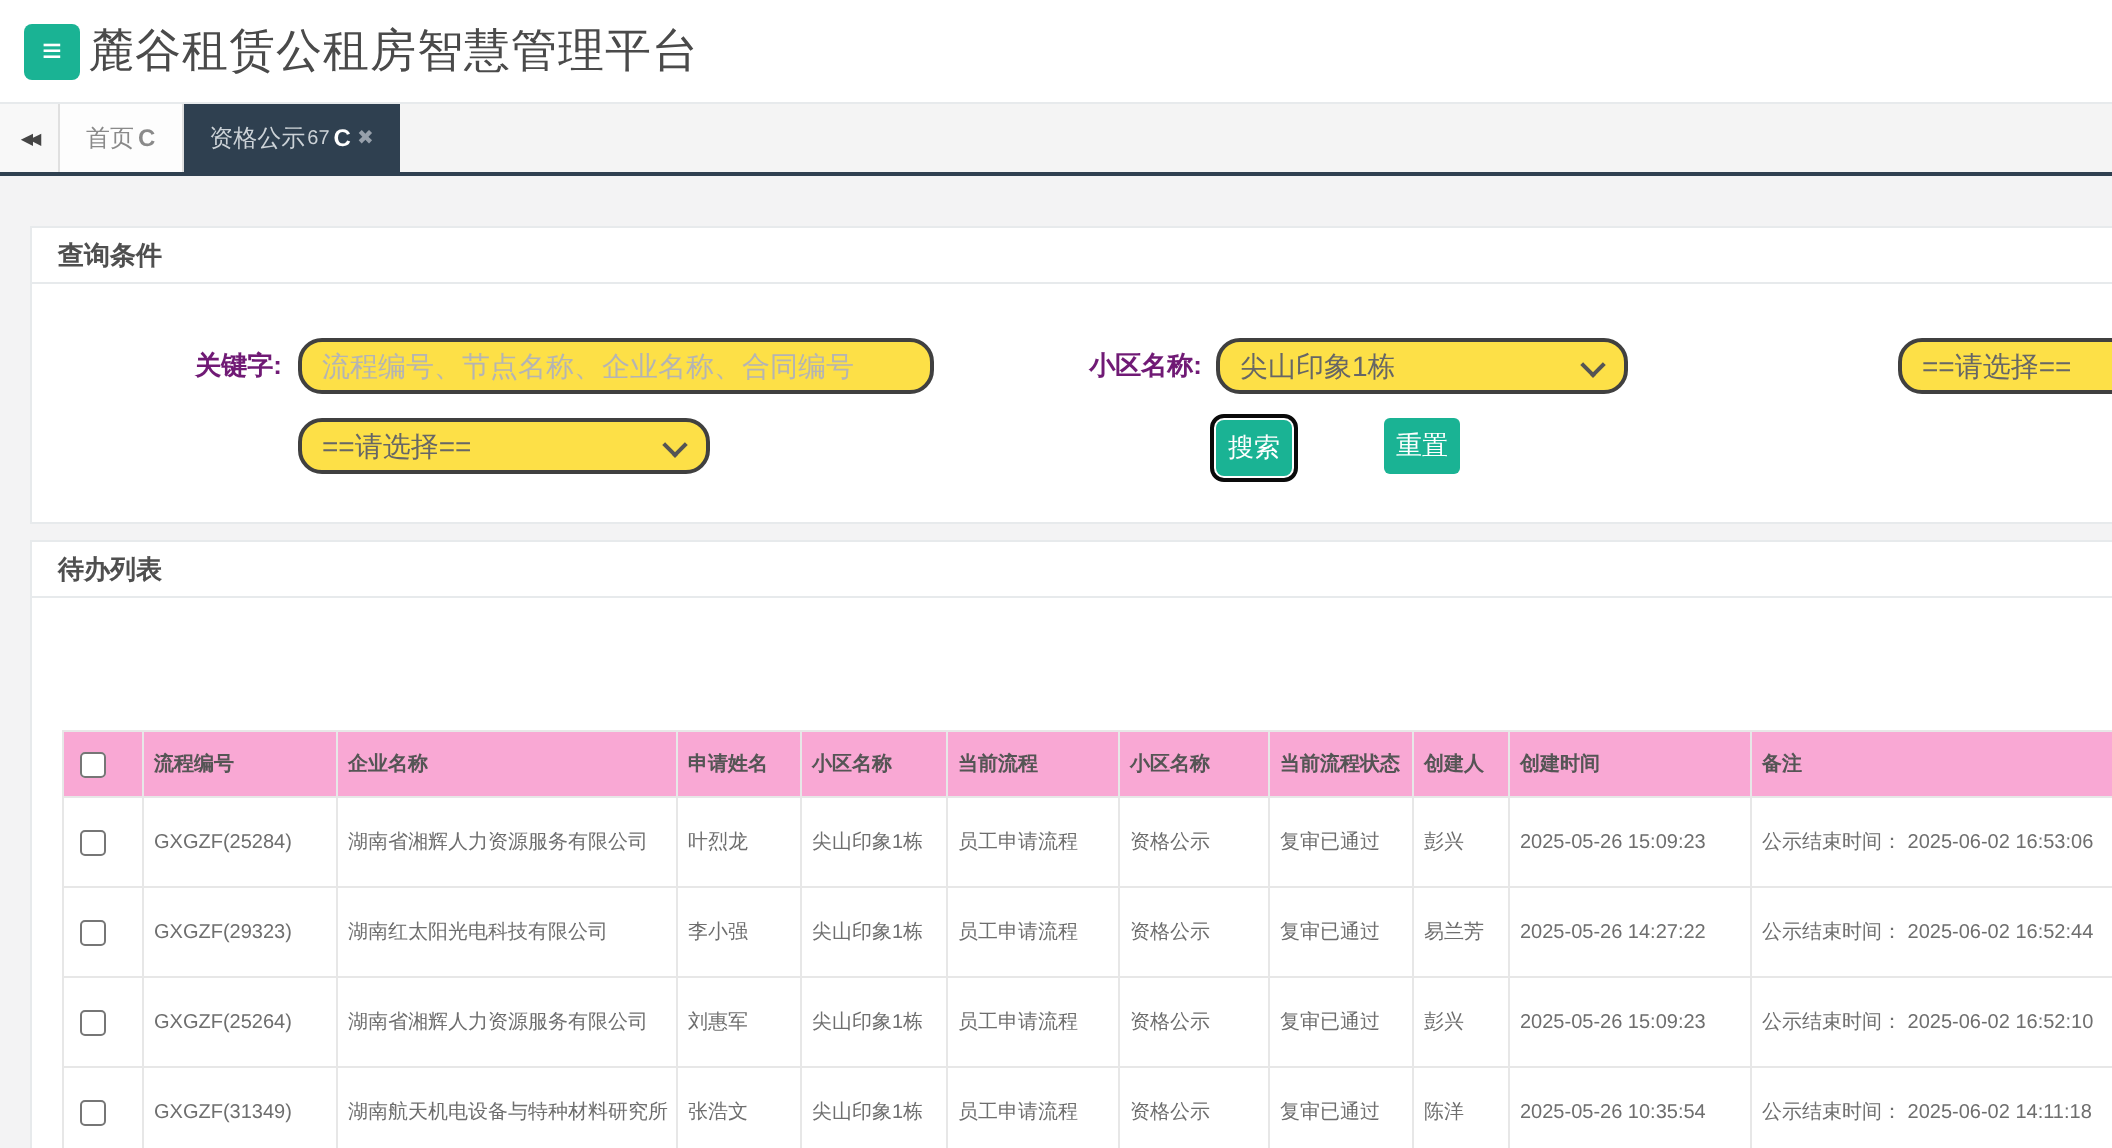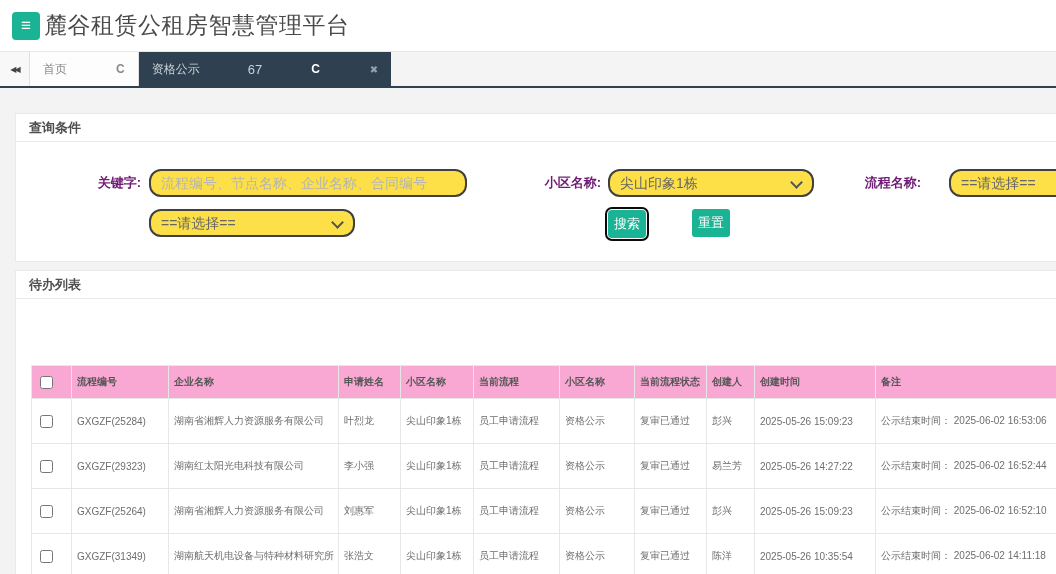--- a/index.html
+++ b/index.html
@@ -28,26 +28,26 @@
     position: absolute; top: 52px; left: 0; width: 1056px; height: 36px;
     background: #f4f4f4; border-bottom: 2px solid #2f4050;
     display: flex; align-items: stretch;
   }
   .collapse-btn {
     width: 30px; display: flex; align-items: center; justify-content: center;
     color: #454545; font-size: 8px; letter-spacing: -2px; cursor: pointer;
     border-right: 1px solid #e0e0e0; background: #f8f8f8;
   }
   .tab {
-    display: flex; align-items: center; padding: 0 13px; font-size: 12px; cursor: pointer; gap: 47px;
+    display: flex; align-items: center; padding: 0 13px; font-size: 12px; cursor: pointer;
   }
   .tab-home { background: #fdfdfd; color: #8a8a8a; border-right: 1px solid #e0e0e0; }
   .tab-home .refresh-ic { font-weight: bold; margin-left: 2px; color: #8a8a8a; }
   .tab-active { background: #2f4050; color: #ccd2d7; }
-  .tab-active .tab-count { font-size: 13px; margin-left: 1px; }
+  .tab-active .tab-count { font-size: 10px; margin-left: 1px; }
   .tab-active .refresh-ic { font-weight: bold; color: #ffffff; margin-left: 2px; }
   .tab-active .close-ic { color: #97a0ab; font-size: 10px; margin-left: 3px; font-weight: bold; }
 
   
   .content { position: absolute; top: 88px; left: 0; width: 1360px; height: 486px; }
   .panel {
     position: absolute; left: 15px; width: 1330px;
     background: #fff; border: 1px solid #e7eaec;
   }
   .panel-title {
@@ -132,21 +132,20 @@
       <div class="f-label row1" style="left:15px;width:110px;">关键字:</div>
       <input class="f-input row1" style="left: 133px; width: 318px;" type="text" placeholder="流程编号、节点名称、企业名称、合同编号">
 
       <div class="f-label row1" style="left:475px;width:110px;">小区名称:</div>
       <div class="sel-wrap row1" style="left:592px;width:206px;">
         <select class="f-select">
           <option>尖山印象1栋</option>
         </select>
       </div>
 
-      <div class="f-label row1" style="left:795px;width:110px;">流程名称:</div>
       <div class="sel-wrap row1" style="left:933px;width:206px;">
         <select class="f-select">
           <option>==请选择==</option>
         </select>
       </div>
 
       <div class="sel-wrap row2" style="left:133px;width:206px;">
         <select class="f-select">
           <option>==请选择==</option>
         </select>

